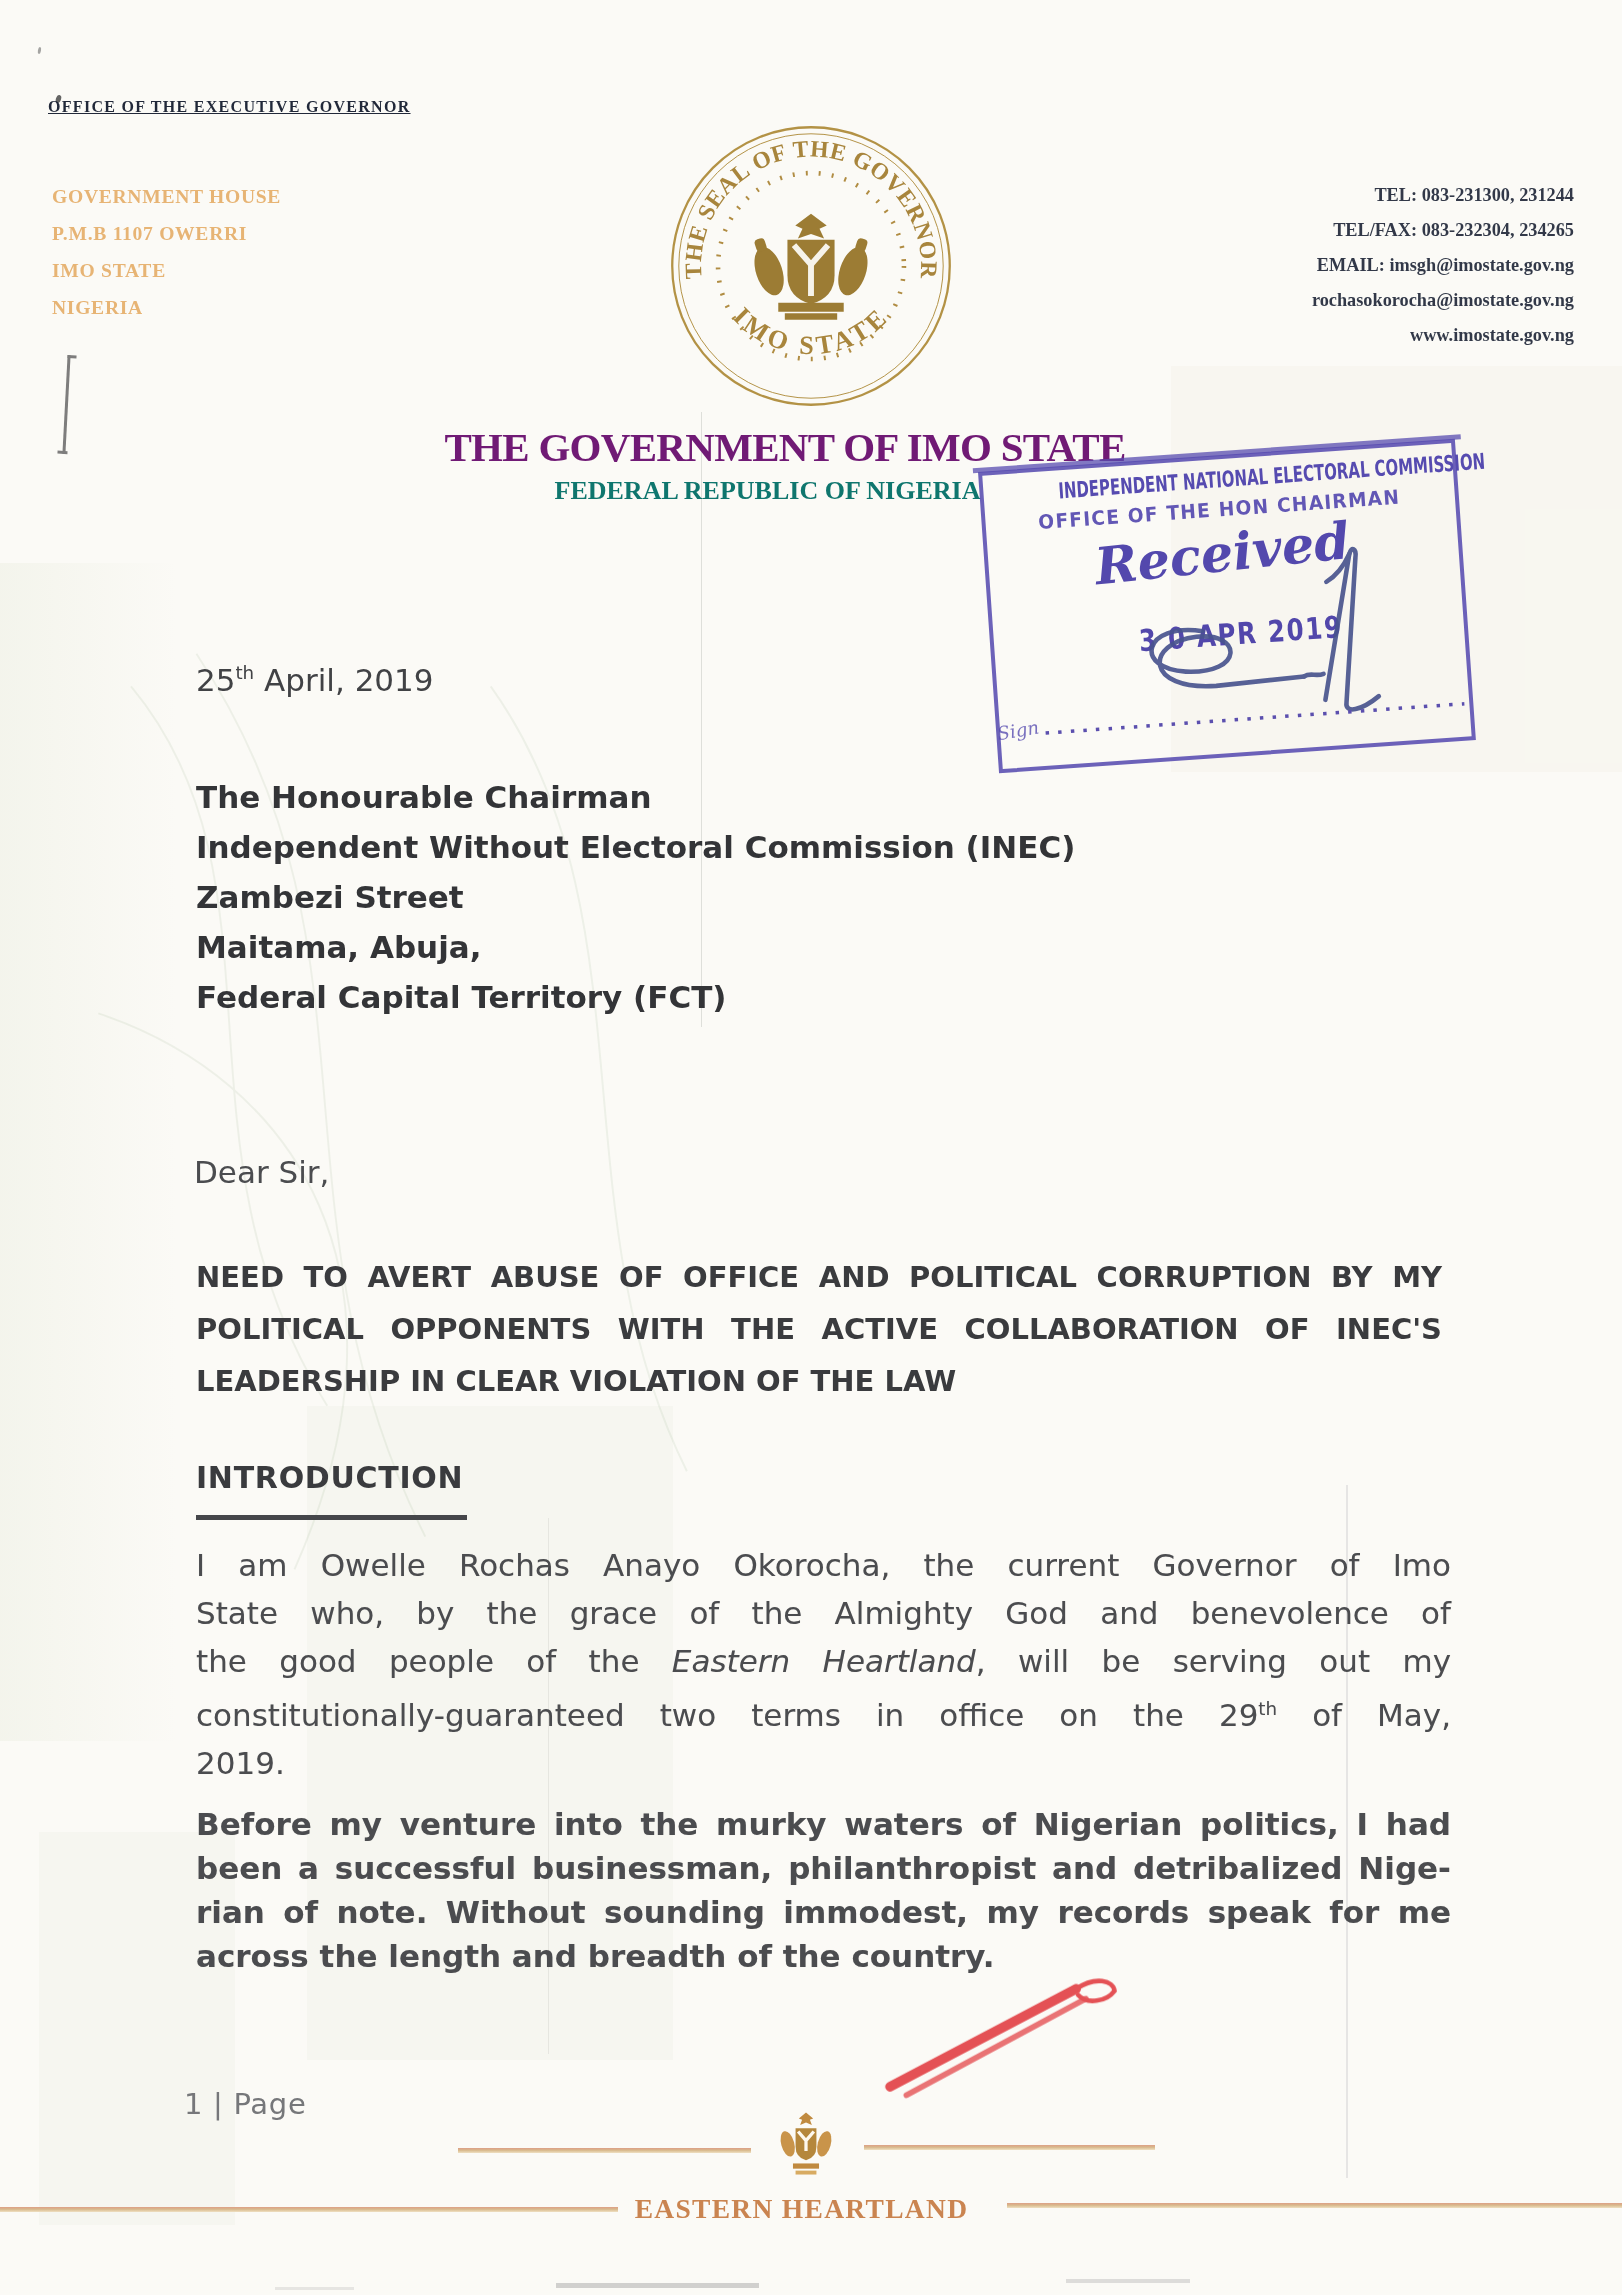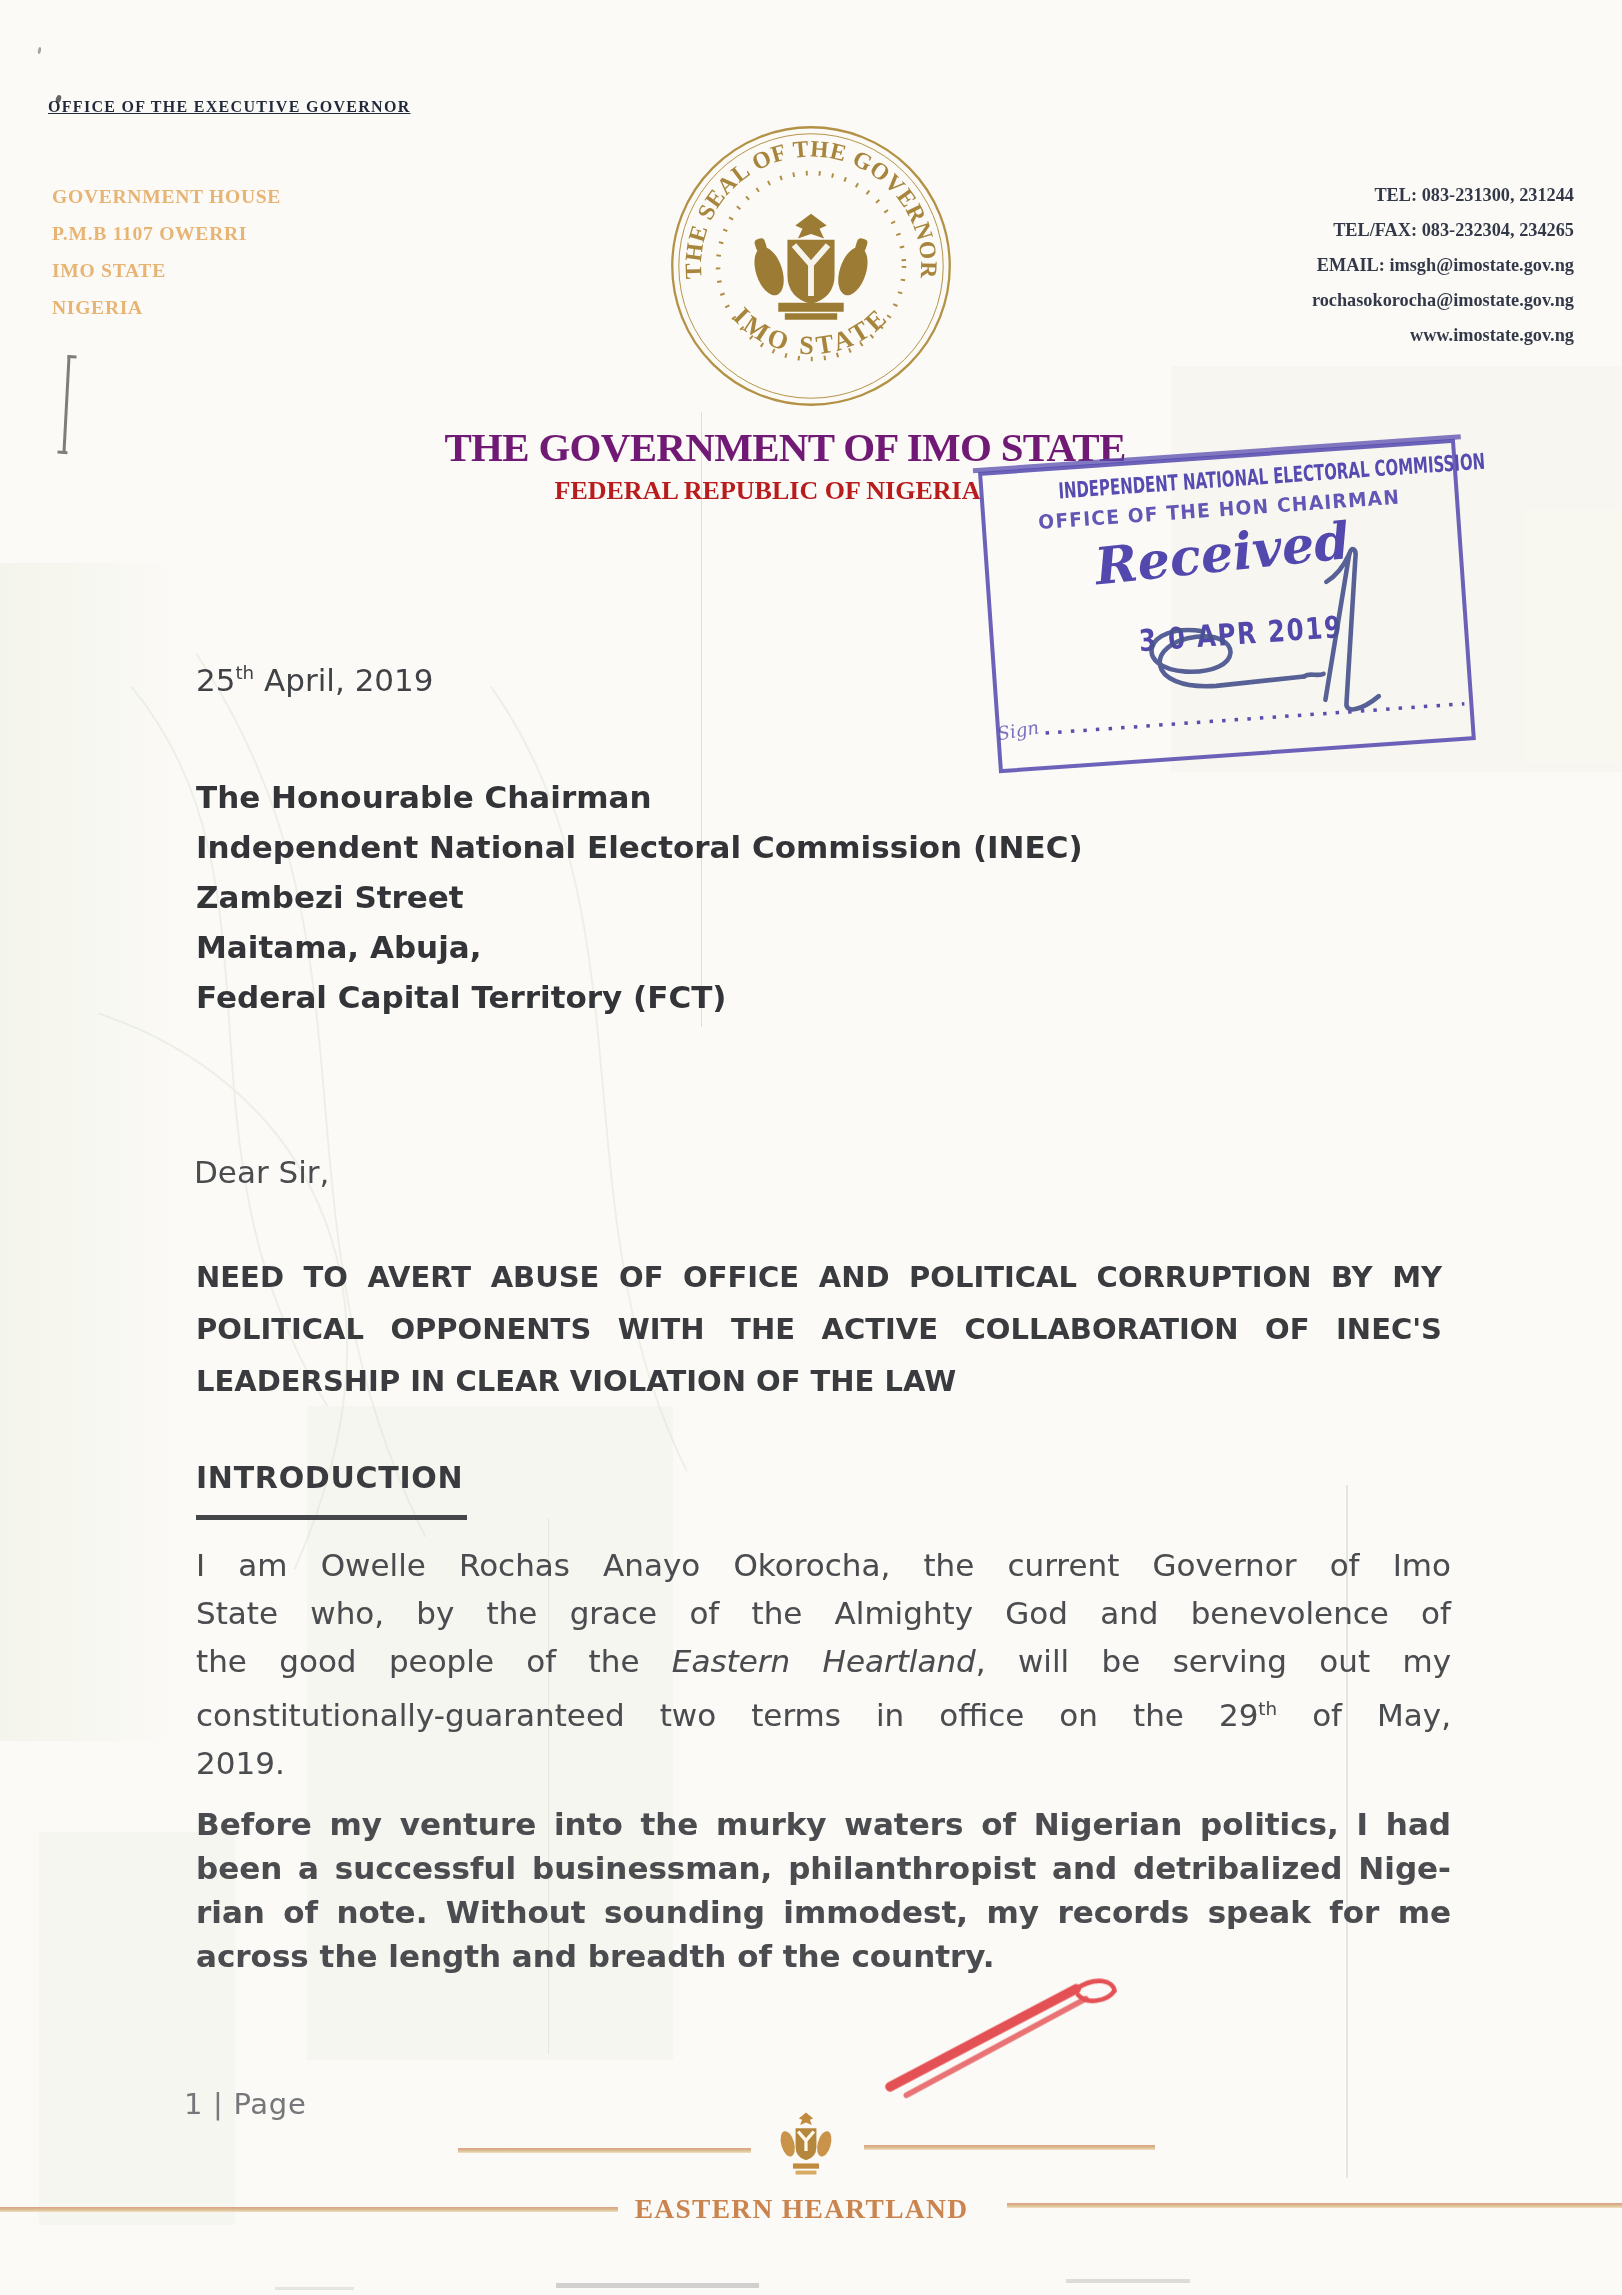--- a/index.html
+++ b/index.html
@@ -30,21 +30,21 @@
     font-weight:700; font-size:18.3px; line-height:35px; color:#0f172a; opacity:.85;
   }
   .gov-title-wrap { left:111px; top:423px; width:1348px; text-align:center; }
   .gov-title {
     font-family:"Liberation Serif", serif; font-weight:600; font-size:41px;
     letter-spacing:-0.7px; color:#701a75;
   }
   .gov-sub {
     margin-top:5.2px; padding-right:35px;
     font-family:"Liberation Serif", serif; font-weight:600; font-size:26px;
-    color:#b91c1c; letter-spacing:0;
+    color:#0f766e; letter-spacing:0;
   }
 
   
   .stamp {
     left:978px; top:472px; width:478px; height:302px;
     transform:rotate(-4deg); transform-origin:top left;
     border:4.6px solid rgba(88,76,176,.88); z-index:6;
     color:#5b4fae;
   }
   .stamp .topstreak { position:absolute; left:-9.2px; top:-8.5px; width:104%; height:5.9px;
@@ -228,21 +228,21 @@
       <span class="stamp-dots">........................................................</span>
     </div>
   </div>
 
   <div class="abs date-line">
     <span>25</span><sup>th</sup><span> April, 2019</span>
   </div>
 
   <div class="abs addressee">
     <div>The Honourable Chairman</div>
-    <div>Independent National Electoral Commission (INEC)</div>
+    <div>Independent Without Electoral Commission (INEC)</div>
     <div>Zambezi Street</div>
     <div>Maitama, Abuja,</div>
     <div>Federal Capital Territory (FCT)</div>
   </div>
 
   <div class="abs salutation">Dear Sir,</div>
 
   <div class="abs subject">
     <div class="jlast">NEED TO AVERT ABUSE OF OFFICE AND POLITICAL CORRUPTION BY MY</div>
     <div class="jlast">POLITICAL OPPONENTS WITH THE ACTIVE COLLABORATION OF INEC'S</div>

